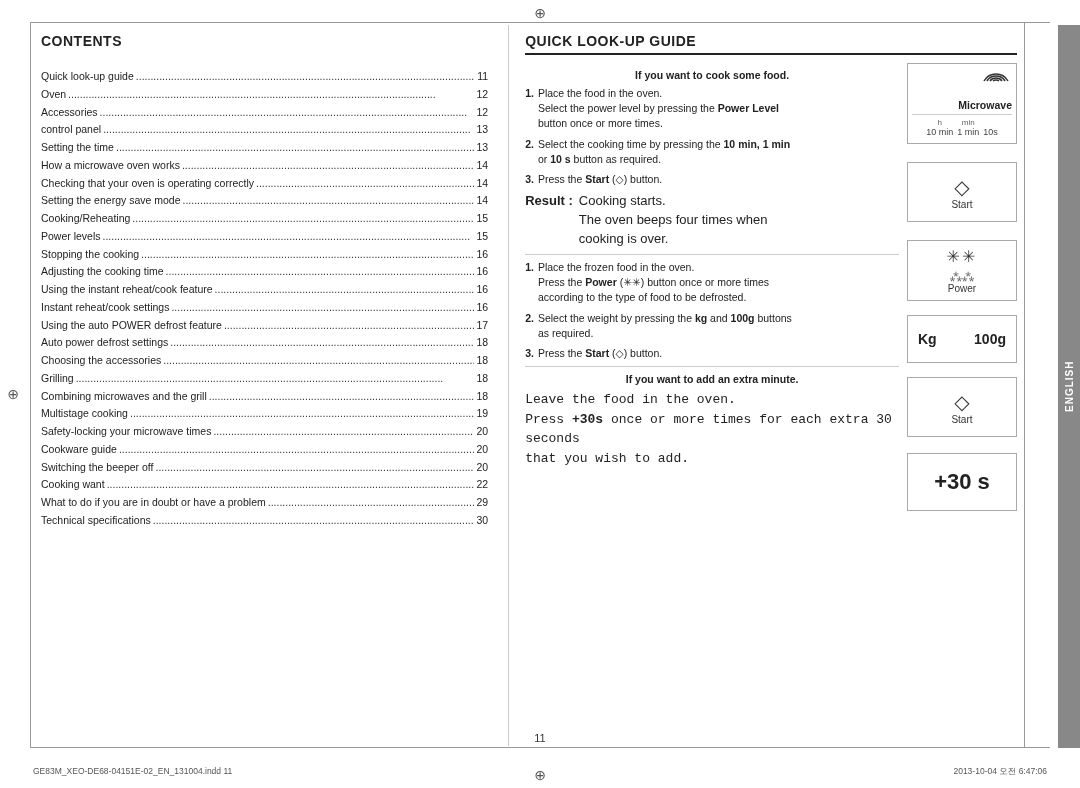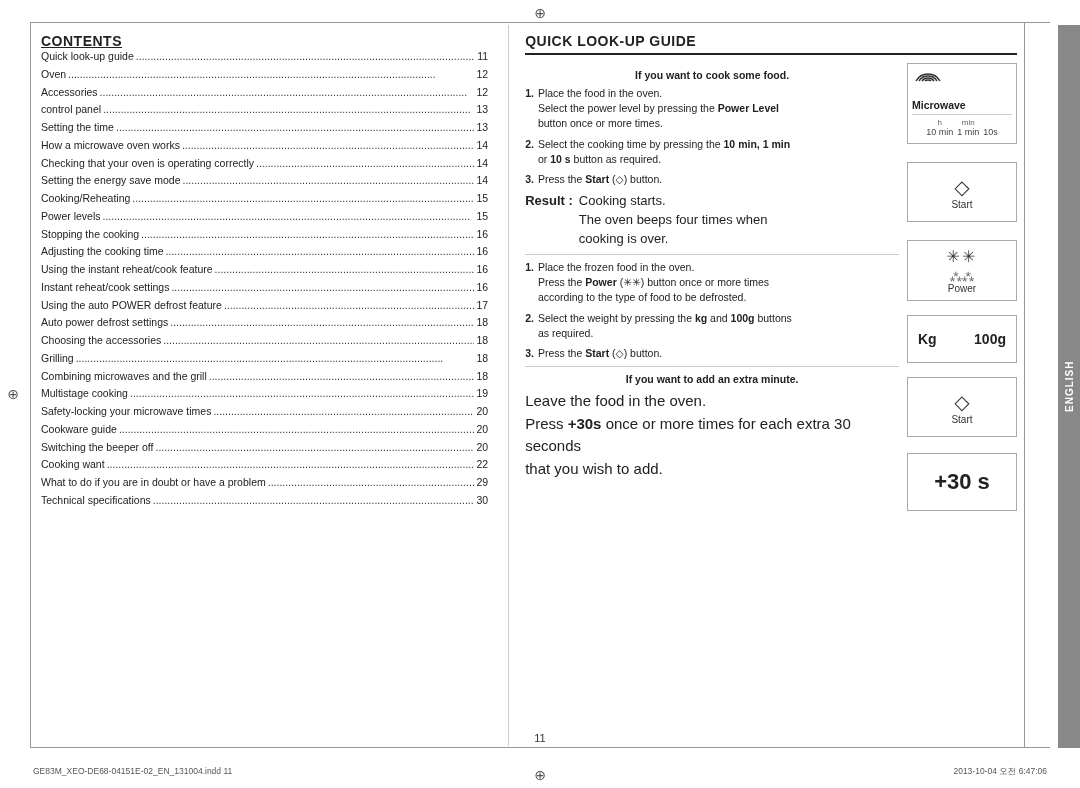--- a/index.html
+++ b/index.html
@@ -65,22 +65,21 @@
       width: 52%;
       padding: 8px 8px 8px 16px;
       display: flex;
       flex-direction: column;
     }
 
     
     .section-title {
       font-size: 14px;
       font-weight: bold;
-      text-decoration: underline;
-      margin-bottom: 0;
+      margin-bottom: 20px;
       letter-spacing: 0.5px;
     }
 
     .toc-item {
       display: flex;
       align-items: baseline;
       margin-bottom: 2px;
       font-size: 10.5px;
       line-height: 1.5;
     }
@@ -180,21 +179,21 @@
       font-size: 10px;
       color: #333;
       text-align: center;
     }
 
     
     .microwave-box {
       border: 1px solid #aaa;
       display: flex;
       flex-direction: column;
-      align-items: flex-start;
+      align-items: flex-end;
       justify-content: center;
       padding: 6px 4px;
       min-height: 68px;
       background: #fff;
     }
     .microwave-icon {
       font-size: 20px;
       margin-bottom: 2px;
     }
     .microwave-label {
@@ -540,21 +539,21 @@
             <span class="step-num bold">3.</span>
             <span class="step-content">
               Press the <strong>Start</strong> (◇) button.
             </span>
           </div>
 
           <hr class="divider-line">
 
           <div class="section-heading">If you want to add an extra minute.</div>
 
-          <div style="font-size:15px; line-height:1.5;">
+          <div style="font-size:13px; line-height:1.5;font-family:Liberation Mono, monospace;">
             Leave the food in the oven.<br>
             Press <strong>+30s</strong> once or more times for each extra 30 seconds<br>that you wish to add.
           </div>
 
         </div>
 
         <div class="guide-buttons">
 
           <div class="microwave-box">
             <div class="microwave-icon" style="font-size:18px; color:#333;">

